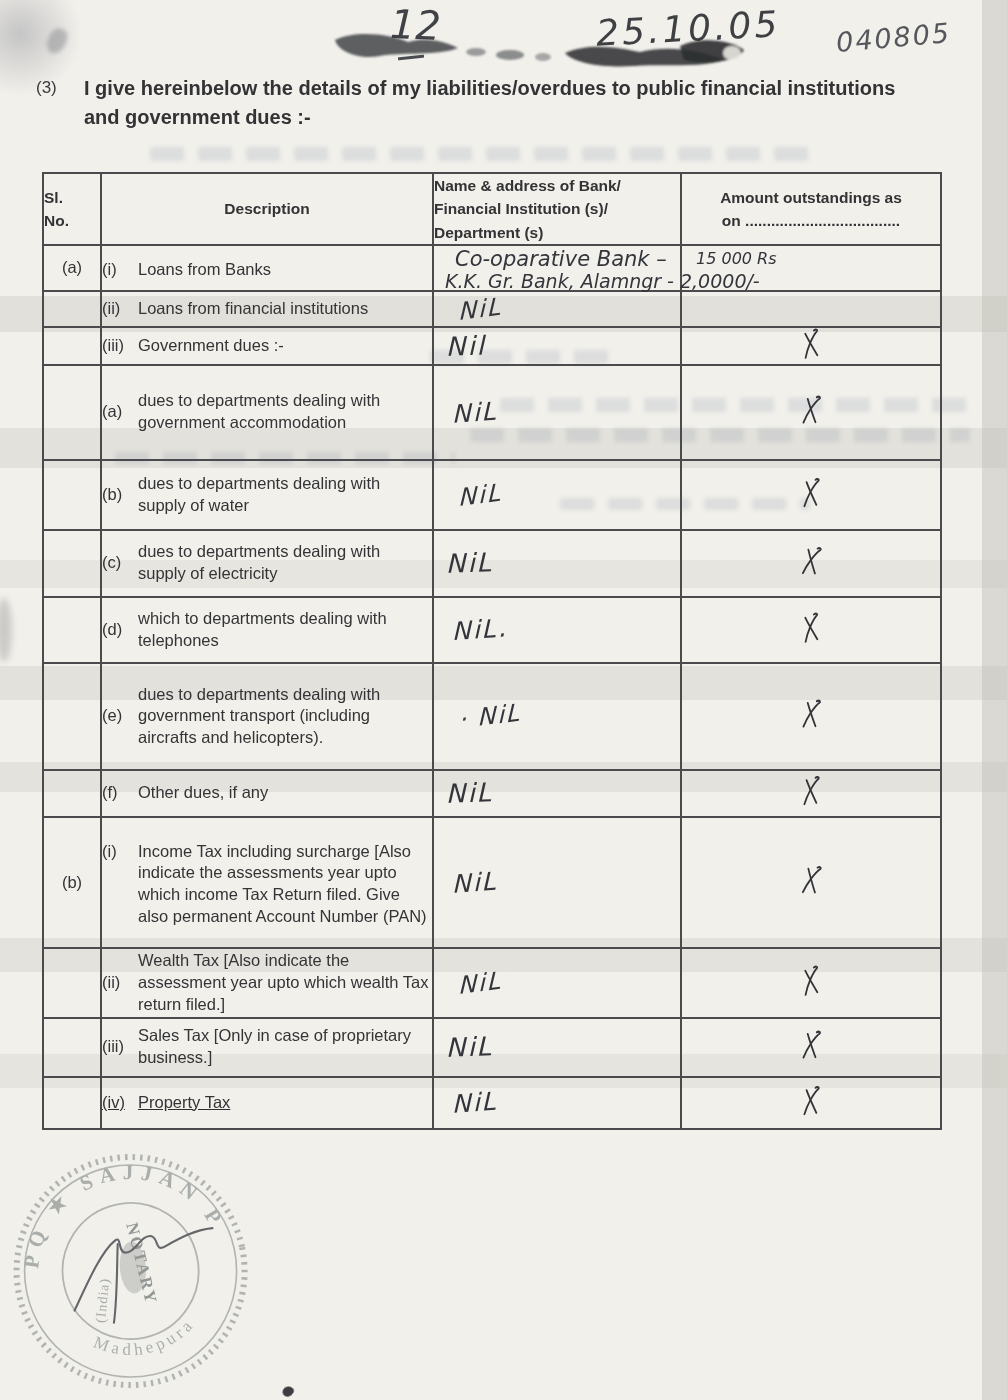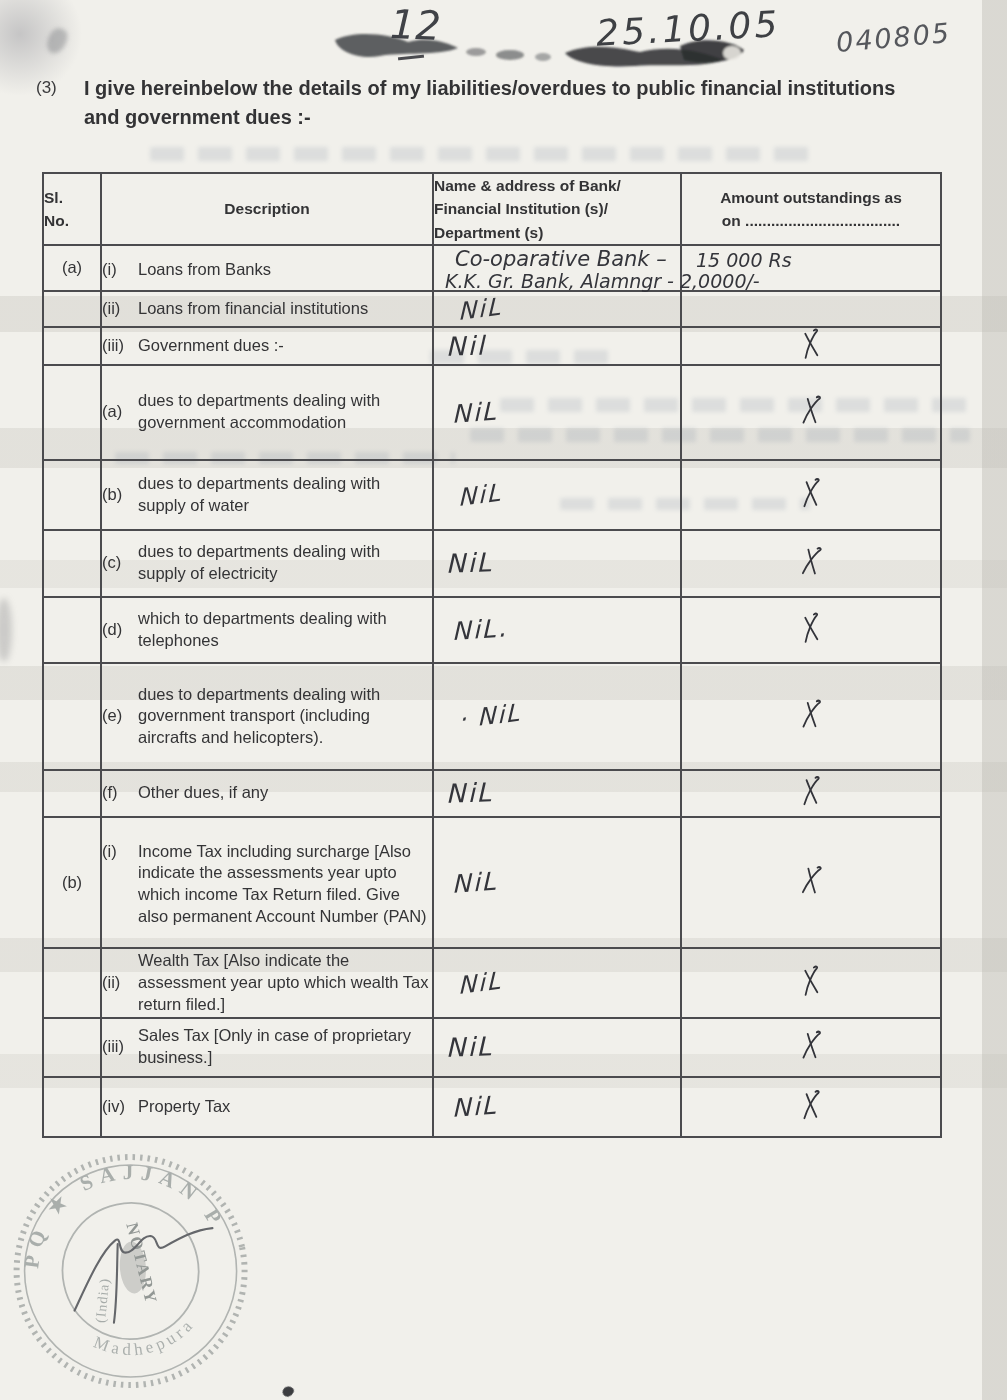--- a/index.html
+++ b/index.html
@@ -48,21 +48,21 @@
   .dwrap.top{align-items:flex-start; padding-top:4px;}
   .sub{flex:0 0 36px; white-space:nowrap;}
   .dt{flex:1 1 auto;}
   td.c-bank{position:relative;}
   td.c-amt{position:relative; text-align:center;}
   .nil{display:inline-block; font-size:25px; letter-spacing:2px; margin-left:20px; transform:rotate(-4deg) skewX(-6deg);}
   .v1{transform:rotate(-7deg) skewX(-10deg); font-size:24px; margin-left:26px;}
   .v2{transform:rotate(-2deg) skewX(-4deg); font-size:26px; margin-left:14px;}
   .bline1{position:absolute; top:1px; left:5px; font-size:21px; white-space:nowrap; z-index:5;margin-left:16px;}
   .bline2{position:absolute; top:24px; left:11px; font-size:19px; white-space:nowrap; z-index:5;}
-  .aline1{position:absolute; top:3px; left:14px; font-size:19px; white-space:nowrap; z-index:5;}
+  .aline1{position:absolute; top:3px; left:14px; font-size:16px; white-space:nowrap; z-index:5;}
   .xwrap{display:inline-block;}
   
   .stamp{position:absolute; left:6px; top:1146px; transform:rotate(-12deg); opacity:.85; z-index:3;}
   .st-arc{font-size:21px; font-weight:bold; letter-spacing:7px; fill:#9da3a1; font-family:"Liberation Serif",serif;}
   .st-arc2{font-size:17px; letter-spacing:4px; fill:#a0a6a4; font-family:"Liberation Serif",serif;}
   .st-center{font-size:17px; font-weight:bold; fill:#81878 5;}
   .st-center{fill:#828886; letter-spacing:2px; font-family:"Liberation Serif",serif;}
   .st-country{font-size:14px; fill:#9aa09e; letter-spacing:1px; font-family:"Liberation Serif",serif;}
   
   .smudge-pencil{position:absolute; left:48px; top:28px; width:18px; height:26px; background:rgba(108,110,116,.38); border-radius:50% 40% 60% 50%; filter:blur(2px); transform:rotate(20deg);}
@@ -318,21 +318,21 @@
             </div>
           </td>
           <td class="c-bank"><span class="hw nil v2">NiL</span></td>
           <td class="c-amt"><span class="xwrap" style="transform:rotate(3deg)"><svg width="26" height="32" viewBox="0 0 26 32">
                 <g fill="none" stroke="#33343a" stroke-width="1.8" stroke-linecap="round">
                   <path d="M6 29 C9 20 16 8 21 4 C22 3 20 1 18 3"></path>
                   <path d="M9 5 C11 11 15 21 18 28"></path>
                 </g>
               </svg></span></td>
         </tr>
-        <tr style="height: 60px;">
+        <tr style="height: 52px; text-decoration: underline;">
           <td class="c-sl"></td>
           <td class="c-desc">
             <div class="dwrap">
               <span class="sub">(iv)</span>
               <span class="dt">Property Tax</span>
             </div>
           </td>
           <td class="c-bank"><span class="hw nil v0">NiL</span></td>
           <td class="c-amt"><span class="xwrap" style="transform:rotate(-2deg)"><svg width="26" height="32" viewBox="0 0 26 32">
                 <g fill="none" stroke="#33343a" stroke-width="1.8" stroke-linecap="round">

